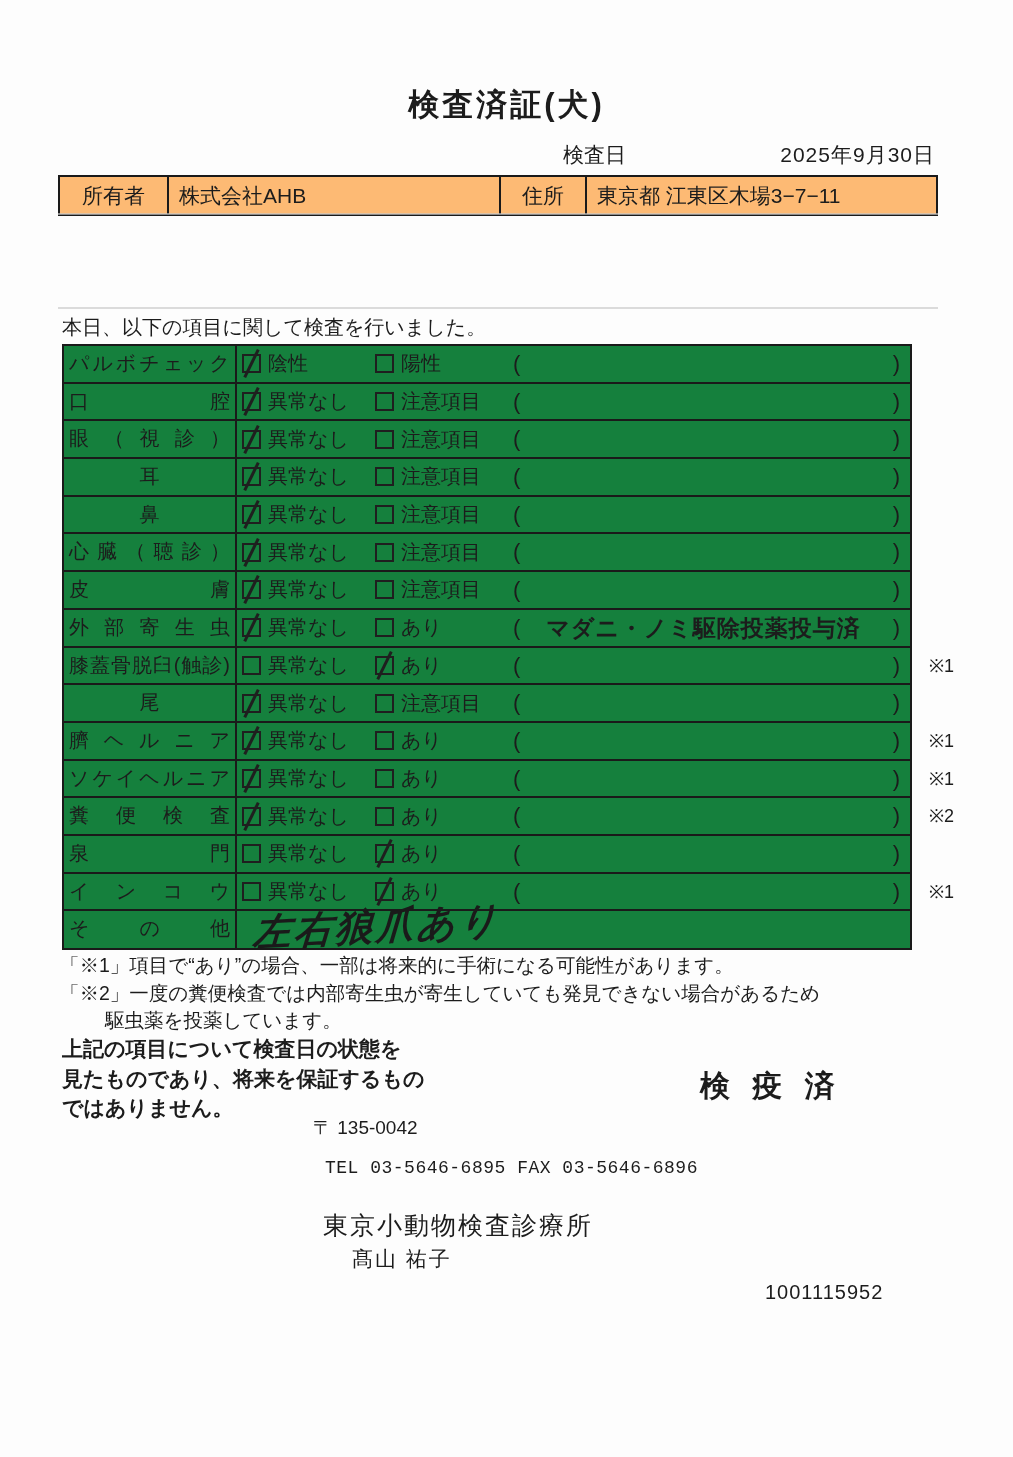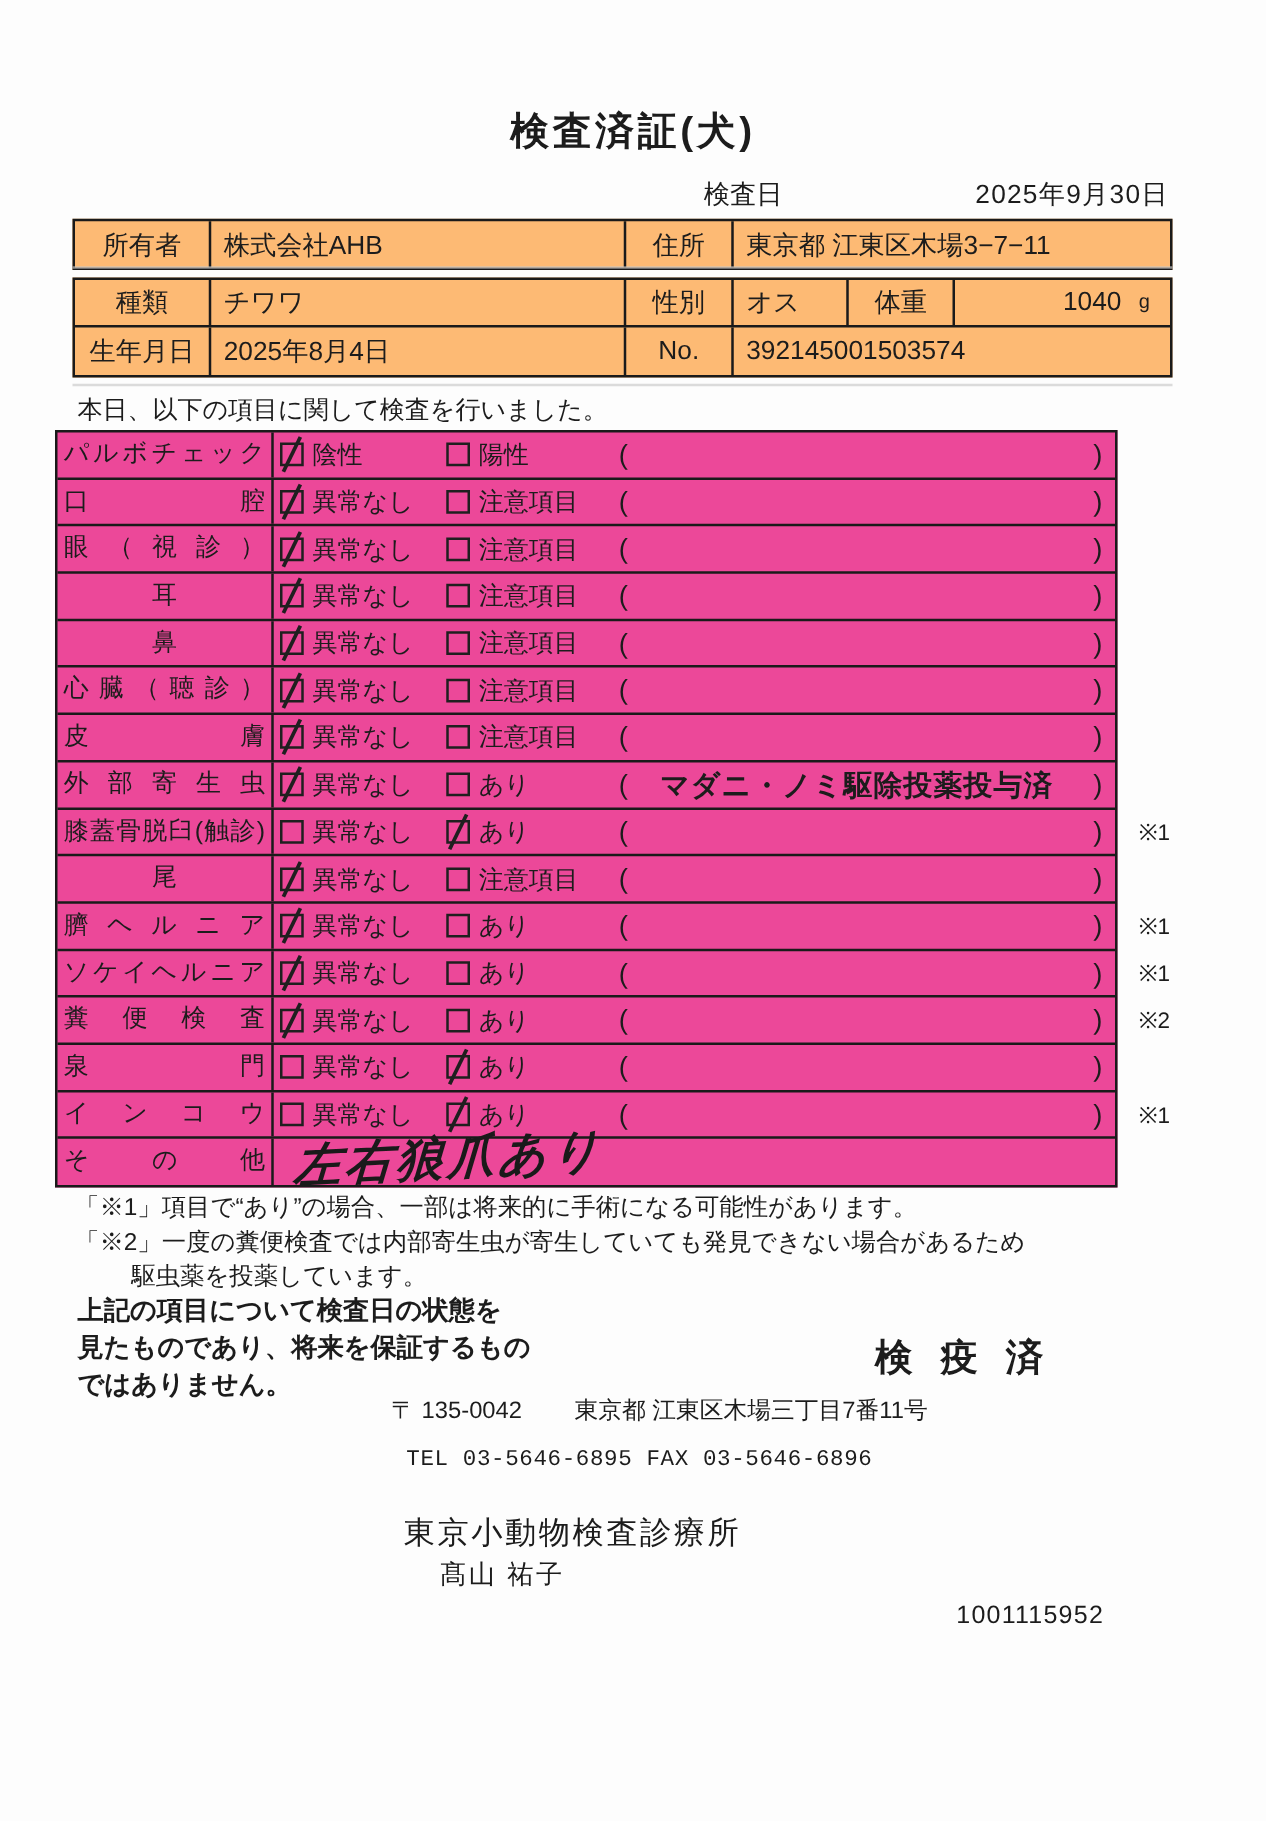--- a/index.html
+++ b/index.html
@@ -25,21 +25,21 @@
   .cell.grow{flex:1;}
   .cell.wval{justify-content:flex-end;}
   .unit{font-size:16px;margin-left:14px;margin-right:6px;}
 
   .intro{position:absolute;left:62px;top:314px;font-size:20px;text-align:center;}
 
   .ghost{position:absolute;height:2px;background:#c9c9c9;opacity:.65;}
   .g1{left:58px;top:213px;width:880px;}
   .g2{left:58px;top:307px;width:880px;}
 
-  .checklist{position:absolute;left:44px;top:344px;width:850px;border:2px solid #1a1a1a;box-sizing:border-box;background:#ec4899;}
+  .checklist{position:absolute;left:62px;top:344px;width:850px;border:2px solid #1a1a1a;box-sizing:border-box;background:#15803d;}
   .cl-row{position:relative;height:37.7px;border-bottom:2px solid #1a1a1a;box-sizing:border-box;}
   .cl-row:last-child{border-bottom:none;height:37px;}
   .cl-label{position:absolute;left:0;top:0;height:100%;width:173px;border-right:2px solid #1a1a1a;
             box-sizing:border-box;font-size:20px;line-height:34px;padding:0 5px;white-space:nowrap;}
   .cl-label.justify{text-align:justify;text-align-last:justify;}
   .cl-label.center{text-align:center;}
   .cl-body{position:absolute;left:173px;right:0;top:0;height:100%;}
   .opt{position:absolute;top:0;height:100%;display:flex;align-items:center;gap:7px;}
   .opt1{left:5px;} .opt2{left:138px;}
   .cb{width:15px;height:15px;border:2px solid #1f1f1f;position:relative;flex:none;}
@@ -80,39 +80,20 @@
 
   <div class="tbl t1">
     <div class="tr">
       <div class="cell hdr nb" style="width:107px">所有者</div>
       <div class="cell" style="width:332px">株式会社AHB</div>
       <div class="cell hdr" style="width:86px">住所</div>
       <div class="cell grow">東京都 江東区木場3−7−11</div>
     </div>
   </div>
 
-  <div class="tbl t2">
-    <div class="tr first">
-      <div class="cell hdr nb" style="width:107px">種類</div>
-      <div class="cell" style="width:332px">チワワ</div>
-      <div class="cell hdr" style="width:86px">性別</div>
-      <div class="cell" style="width:92px">オス</div>
-      <div class="cell hdr" style="width:85px">体重</div>
-      <div class="cell grow wval">
-        <span>1040</span>
-        <span class="unit">g</span>
-      </div>
-    </div>
-    <div class="tr">
-      <div class="cell hdr nb" style="width:107px">生年月日</div>
-      <div class="cell" style="width:332px">2025年8月4日</div>
-      <div class="cell hdr" style="width:86px">No.</div>
-      <div class="cell grow">392145001503574</div>
-    </div>
-  </div>
 
   <div class="ghost g1"></div>
   <div class="ghost g2"></div>
 
   <div class="intro">本日、以下の項目に関して検査を行いました。</div>
 
   <div class="checklist" id="checklist">
     <div class="cl-row">
       <div class="cl-label justify">パルボチェック</div>
       <div class="cl-body">
@@ -415,21 +396,20 @@
   <div class="disc">
     <div>上記の項目について検査日の状態を</div>
     <div>見たものであり、将来を保証するもの</div>
     <div>ではありません。</div>
   </div>
 
   <div class="stamp">検 疫 済</div>
 
   <div class="postal">
     <span>〒 135-0042</span>
-    <span>東京都 江東区木場三丁目7番11号</span>
   </div>
 
   <div class="tel">TEL 03-5646-6895  FAX 03-5646-6896</div>
 
   <div class="clinic-name">東京小動物検査診療所</div>
   <div class="vet-name">髙山 祐子</div>
   <div class="doc-number">1001115952</div>
 
 </div>
 

